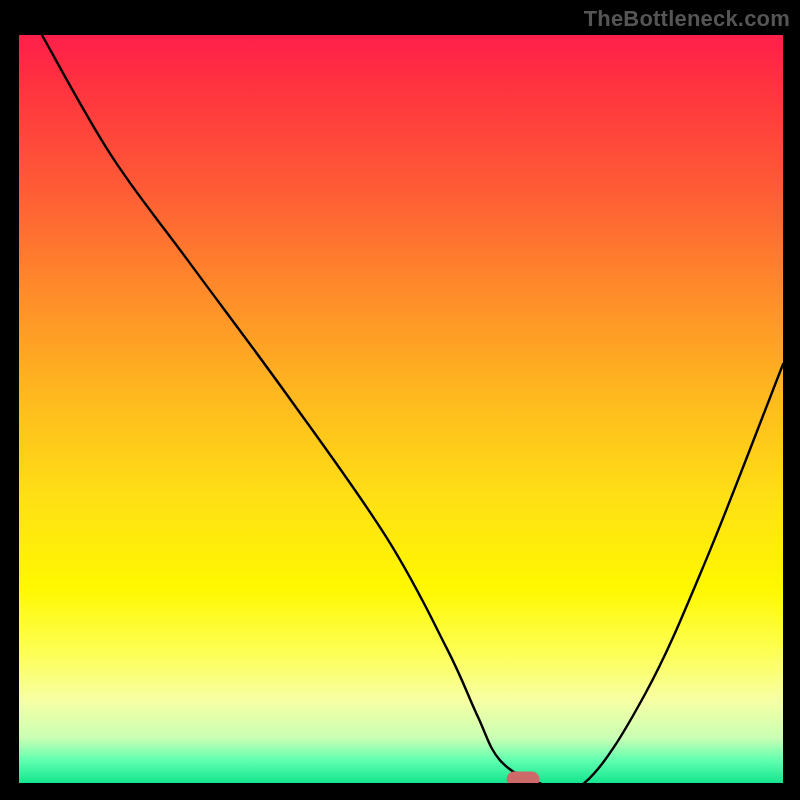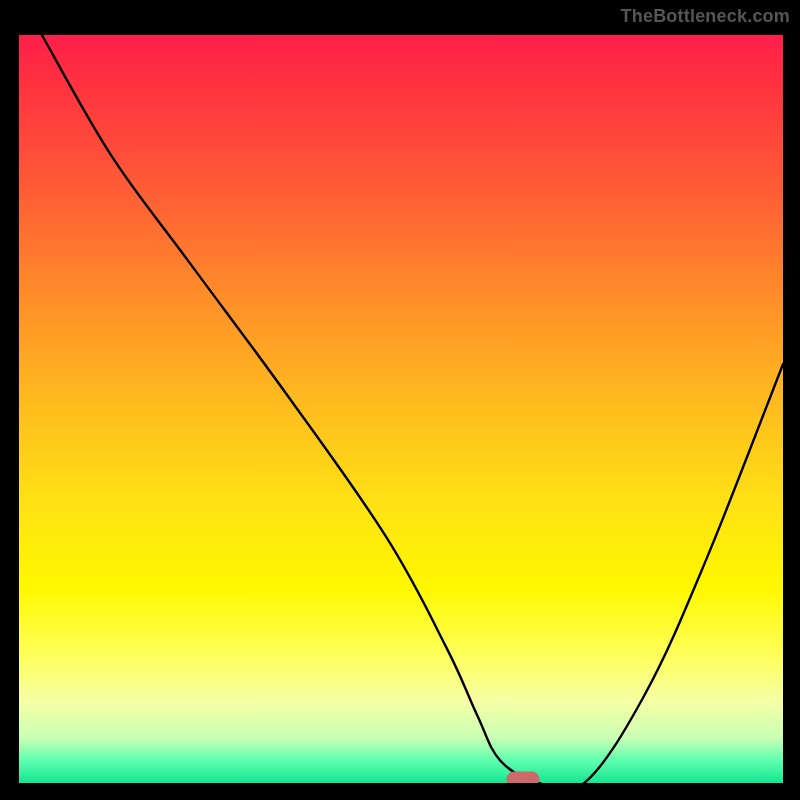--- a/index.html
+++ b/index.html
@@ -14,21 +14,21 @@
     position: relative;
     width: 800px;
     height: 800px;
   }
   .watermark {
     position: absolute;
     top: 6px;
     right: 10px;
     color: #555;
     font-family: Arial, Helvetica, sans-serif;
-    font-size: 18px;
+    font-size: 22px;
     font-weight: bold;
     letter-spacing: 0.2px;
     user-select: none;
     margin-left: 11px;
   }
   .plot-area {
     position: absolute;
     left: 19px;
     top: 35px;
     width: 764px;

